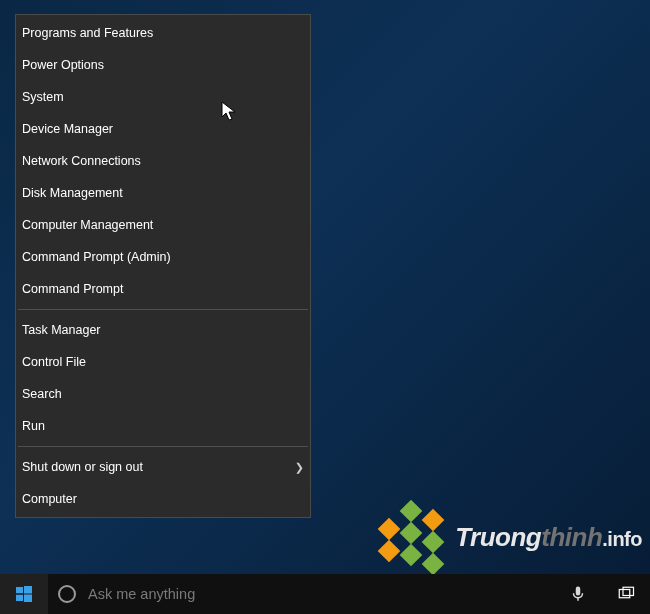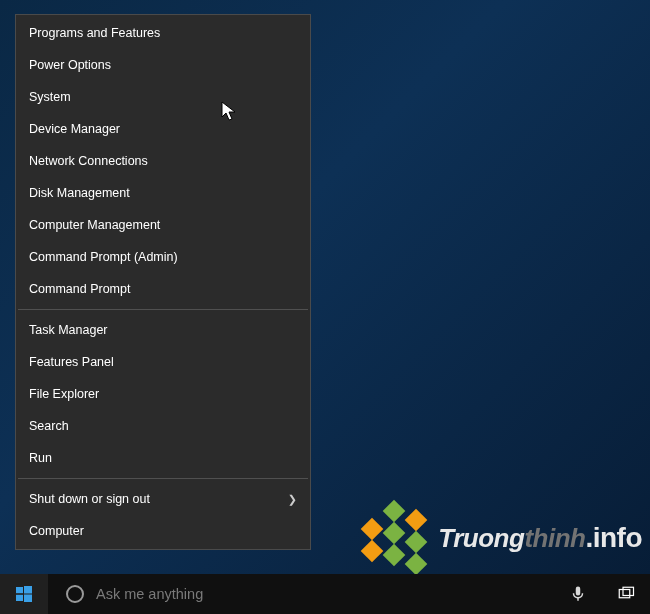--- a/index.html
+++ b/index.html
@@ -18,21 +18,21 @@
     .context-menu {
       position: absolute;
       left: 15px;
       top: 14px;
       width: 296px;
       background: #2b2b2b;
       border: 1px solid #4a4a4a;
       padding: 2px 1px;
     }
     .menu-item {
-      padding: 9px 12px;
+      padding: 9px 5px;
       color: #fff;
       font-size: 12.5px;
       cursor: default;
       display: flex;
       align-items: center;
       justify-content: space-between;
     }
     .menu-item:hover,
     .menu-item.hover {
       background: #414141;
@@ -73,21 +73,21 @@
     .win-logo {
       width: 16px;
       height: 16px;
     }
     .search-box {
       height: 40px;
       display: flex;
       align-items: center;
       color: #7a7a7a;
       flex: 1;
-      padding-left: 18px;
+      padding-left: 10px;
     }
     .cortana-icon {
       width: 18px;
       height: 18px;
       border: 2px solid #9a9a9a;
       border-radius: 50%;
       margin-right: 12px;
     }
     .search-text {
       font-size: 14.5px;
@@ -130,21 +130,21 @@
     .wm-o { background: #f39c12; }
     .wm-g { background: #7bb342; }
     .wm-text {
       color: #e8e8e8;
       font-size: 26px;
       font-weight: 600;
       letter-spacing: -0.5px;
       font-style: italic;
     }
     .wm-text .hl { color: #737373; }
-    .wm-text .info { font-style: normal; font-size: 28px; text-align: right; }
+    .wm-text .info { font-style: normal; font-size: 20px; text-align: right; }
   </style>
 </head>
 <body>
 
 <div class="context-menu" id="ctxmenu">
     <div class="menu-item">
       <span>Programs and Features</span>
     </div>
     <div class="menu-item">
       <span>Power Options</span>
@@ -168,24 +168,21 @@
       <span>Command Prompt (Admin)</span>
     </div>
     <div class="menu-item">
       <span>Command Prompt</span>
     </div>
     <div class="menu-separator"></div>
     <div class="menu-item">
       <span>Task Manager</span>
     </div>
     <div class="menu-item">
-      <span>Features Panel</span>
-    </div>
-    <div class="menu-item">
-      <span>File Explorer</span>
+      <span>Control File</span>
     </div>
     <div class="menu-item">
       <span>Search</span>
     </div>
     <div class="menu-item">
       <span>Run</span>
     </div>
     <div class="menu-separator"></div>
     <div class="menu-item">
       <span>Shut down or sign out</span>

